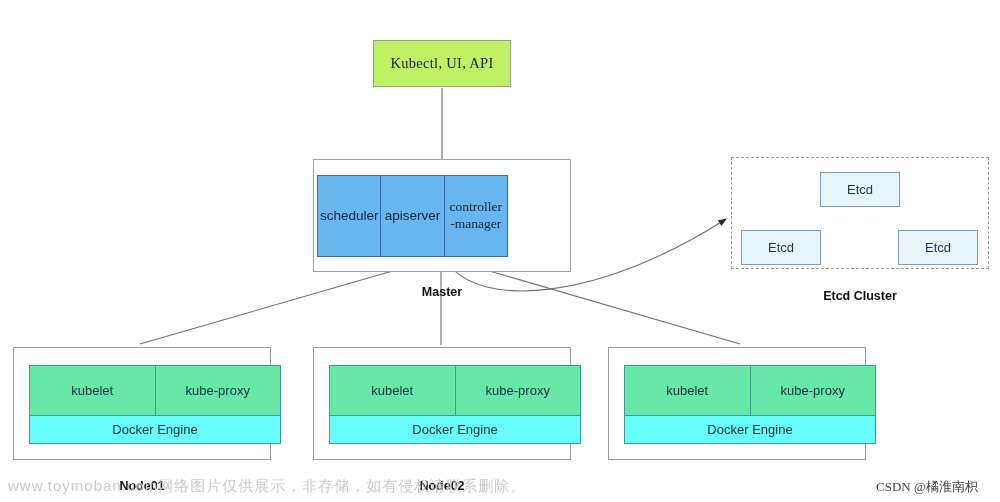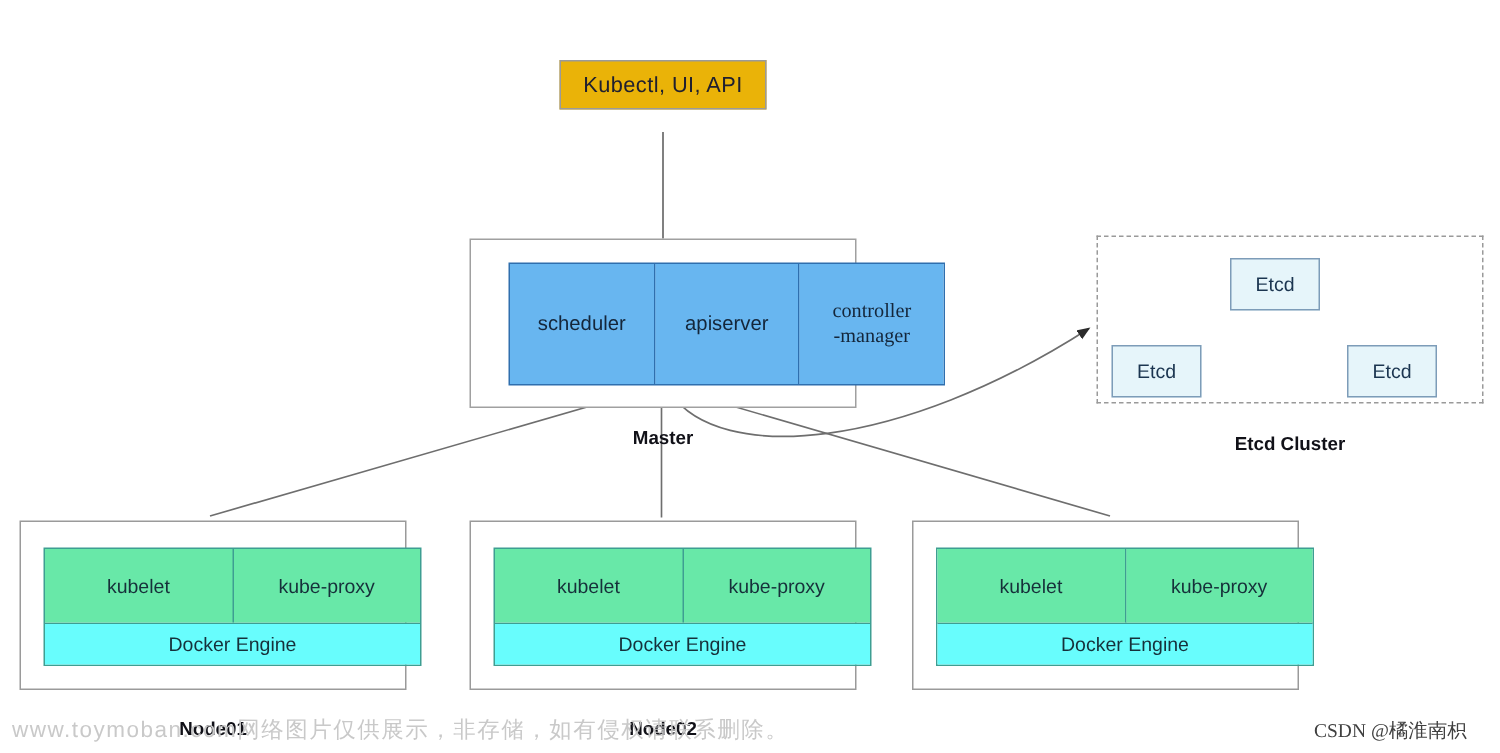--- a/index.html
+++ b/index.html
@@ -35,45 +35,47 @@
     display: flex;
     align-items: center;
     justify-content: center;
     text-align: center;
   }
 
   .client-box {
     left: 373px;
     top: 40px;
     width: 138px;
-    height: 33px;
+    height: 47px;
     border: 1px solid #9a9a9a;
-    background: #eab308;
+    background: #bef264;
     font-size: 14.5px;
     letter-spacing: 0.3px;
     color: #20202f;
+    font-family: Liberation Serif, serif;
   }
 
   .master-outer {
     left: 313px;
     top: 159px;
     width: 258px;
     height: 113px;
     border: 1px solid #a0a0a0;
     background: #ffffff;
   }
   .master-inner {
     position: absolute;
-    left: 339px;
+    left: 317px;
     top: 175px;
-    width: 291px;
+    width: 191px;
     height: 82px;
     display: flex;
     border: 1px solid #2f6fae;
     box-sizing: border-box;
+    justify-content: flex-end;
   }
   .master-cell {
     flex: 1 1 0;
     background: #68b6f0;
     border-right: 1px solid #2f6fae;
     display: flex;
     align-items: center;
     justify-content: center;
     text-align: center;
     font-size: 13.5px;
@@ -154,21 +156,21 @@
     left: 731px;
     top: 157px;
     width: 258px;
     height: 112px;
     border: 1px dashed #9a9a9a;
     background: #ffffff;
     box-sizing: border-box;
   }
   .etcd-box {
     position: absolute;
-    width: 60px;
+    width: 80px;
     height: 35px;
     background: #e6f5fa;
     border: 1px solid #7d9cb8;
     display: flex;
     align-items: center;
     justify-content: center;
     font-size: 13px;
     color: #1b3550;
     box-sizing: border-box;
   }

